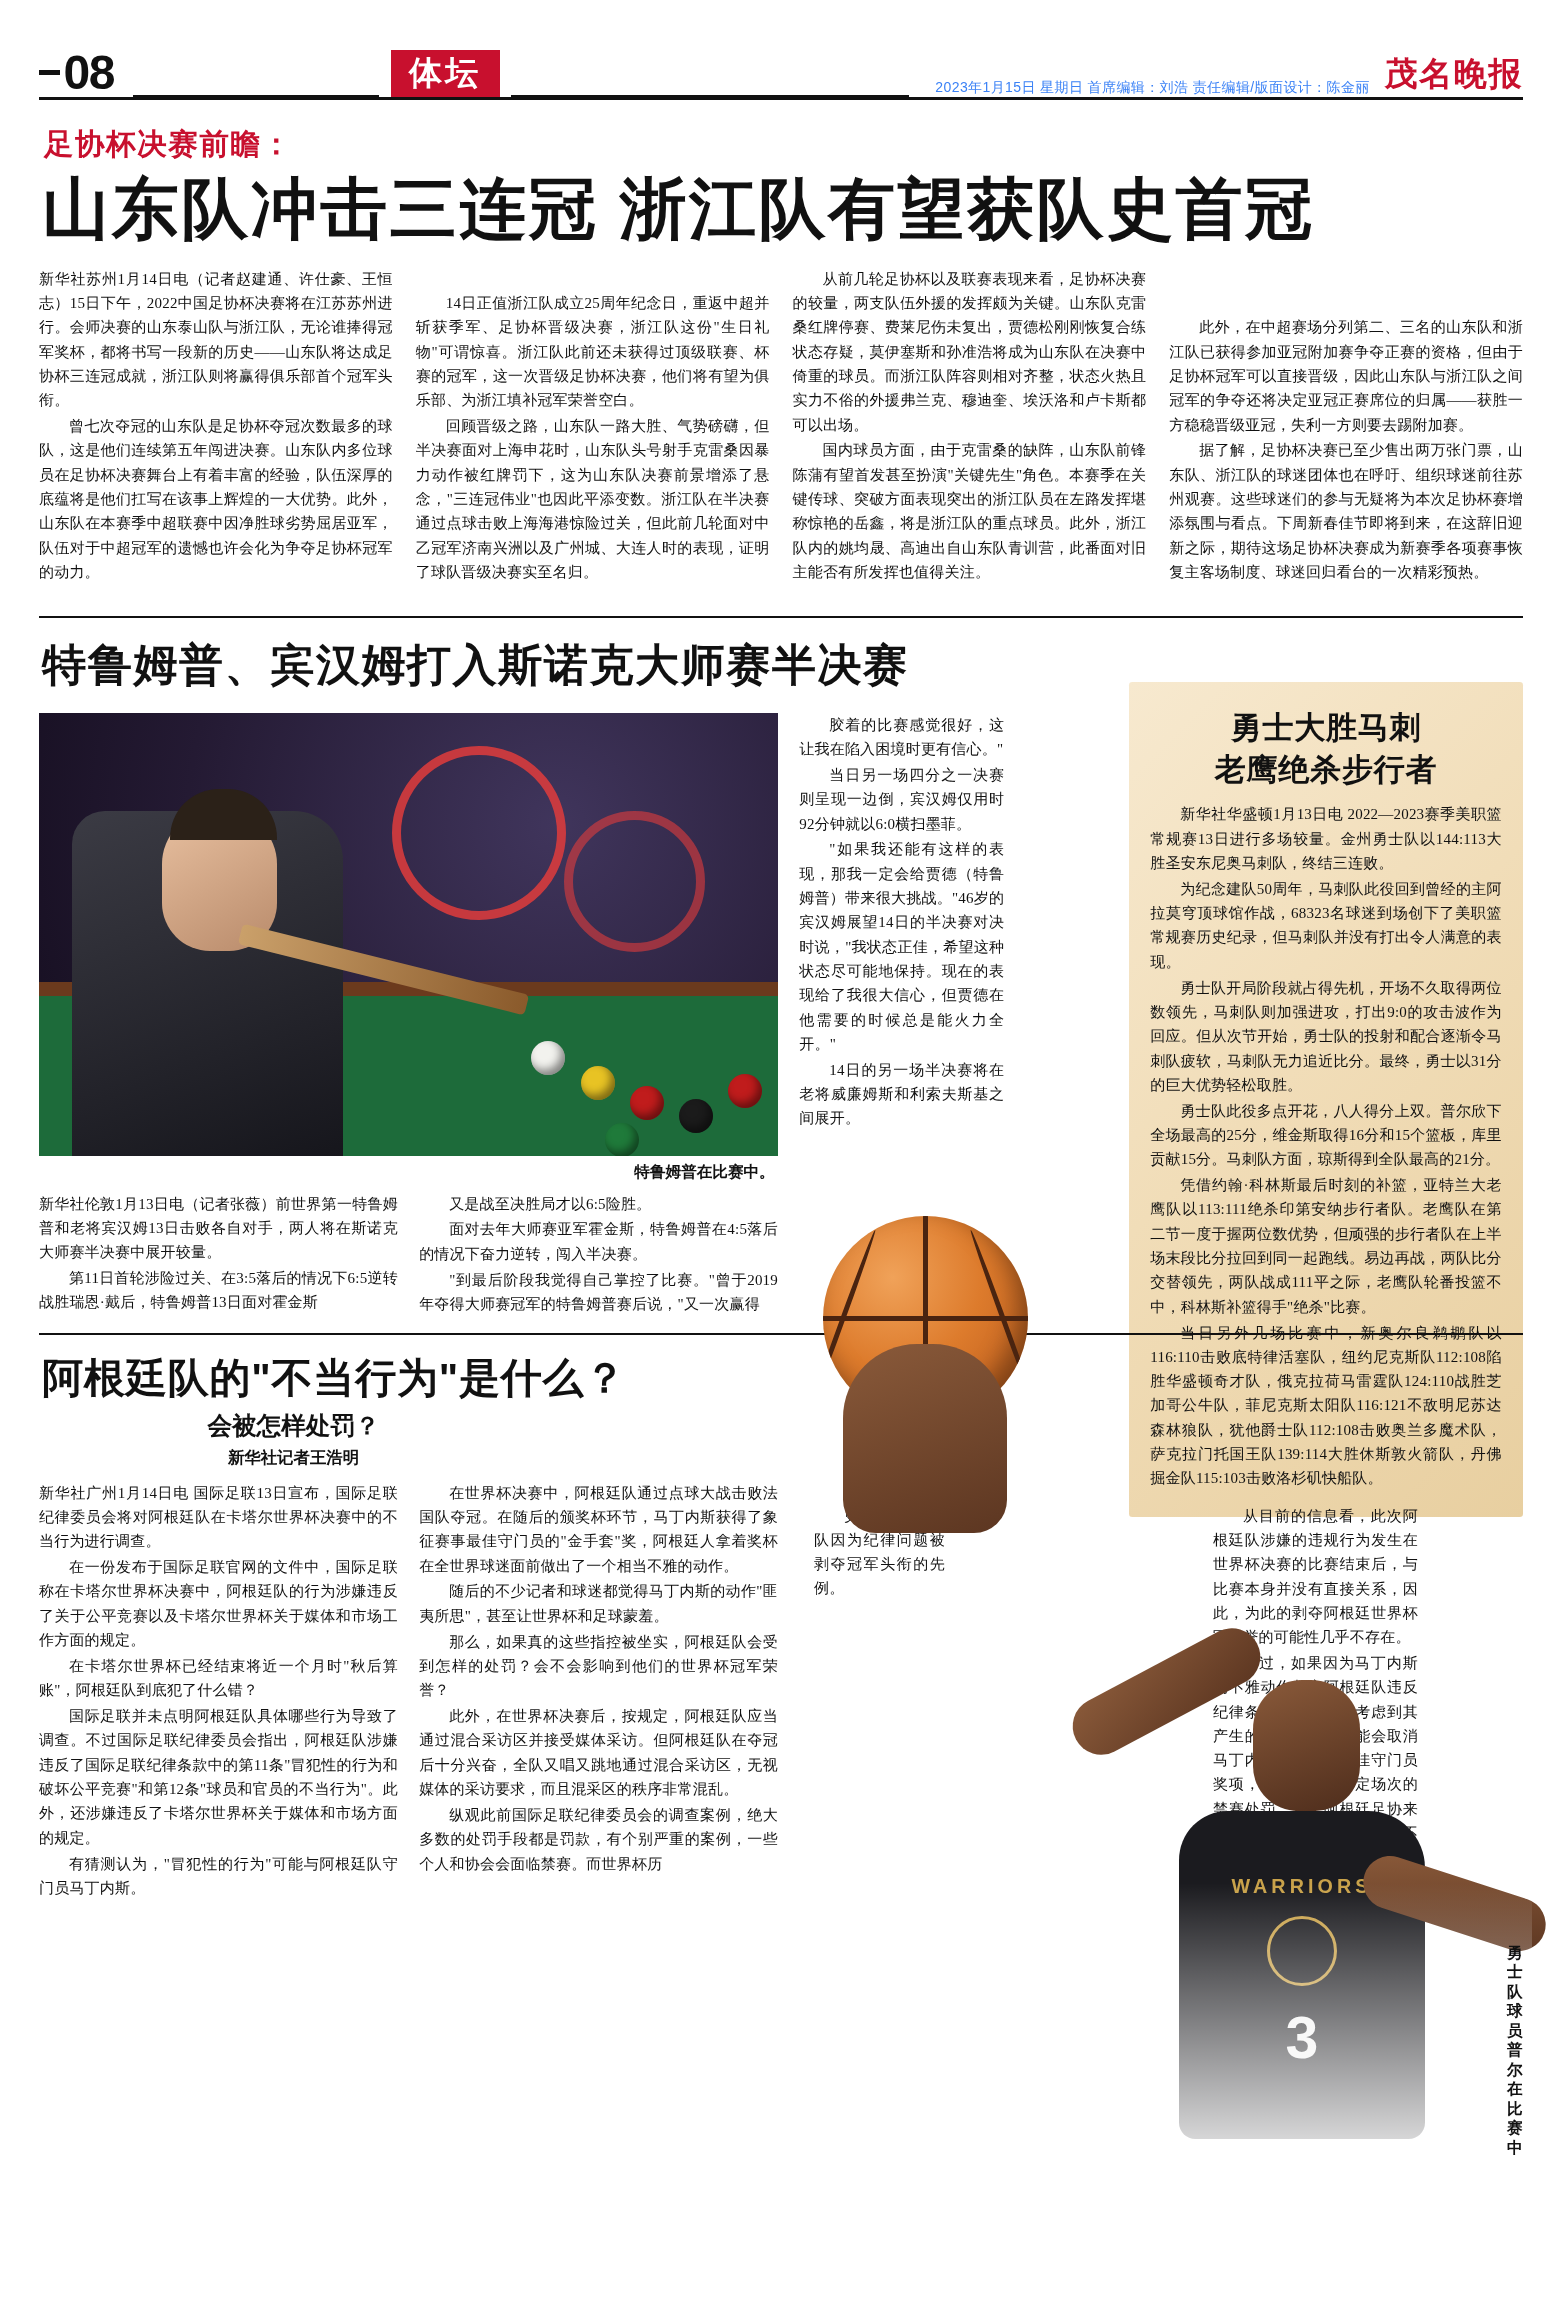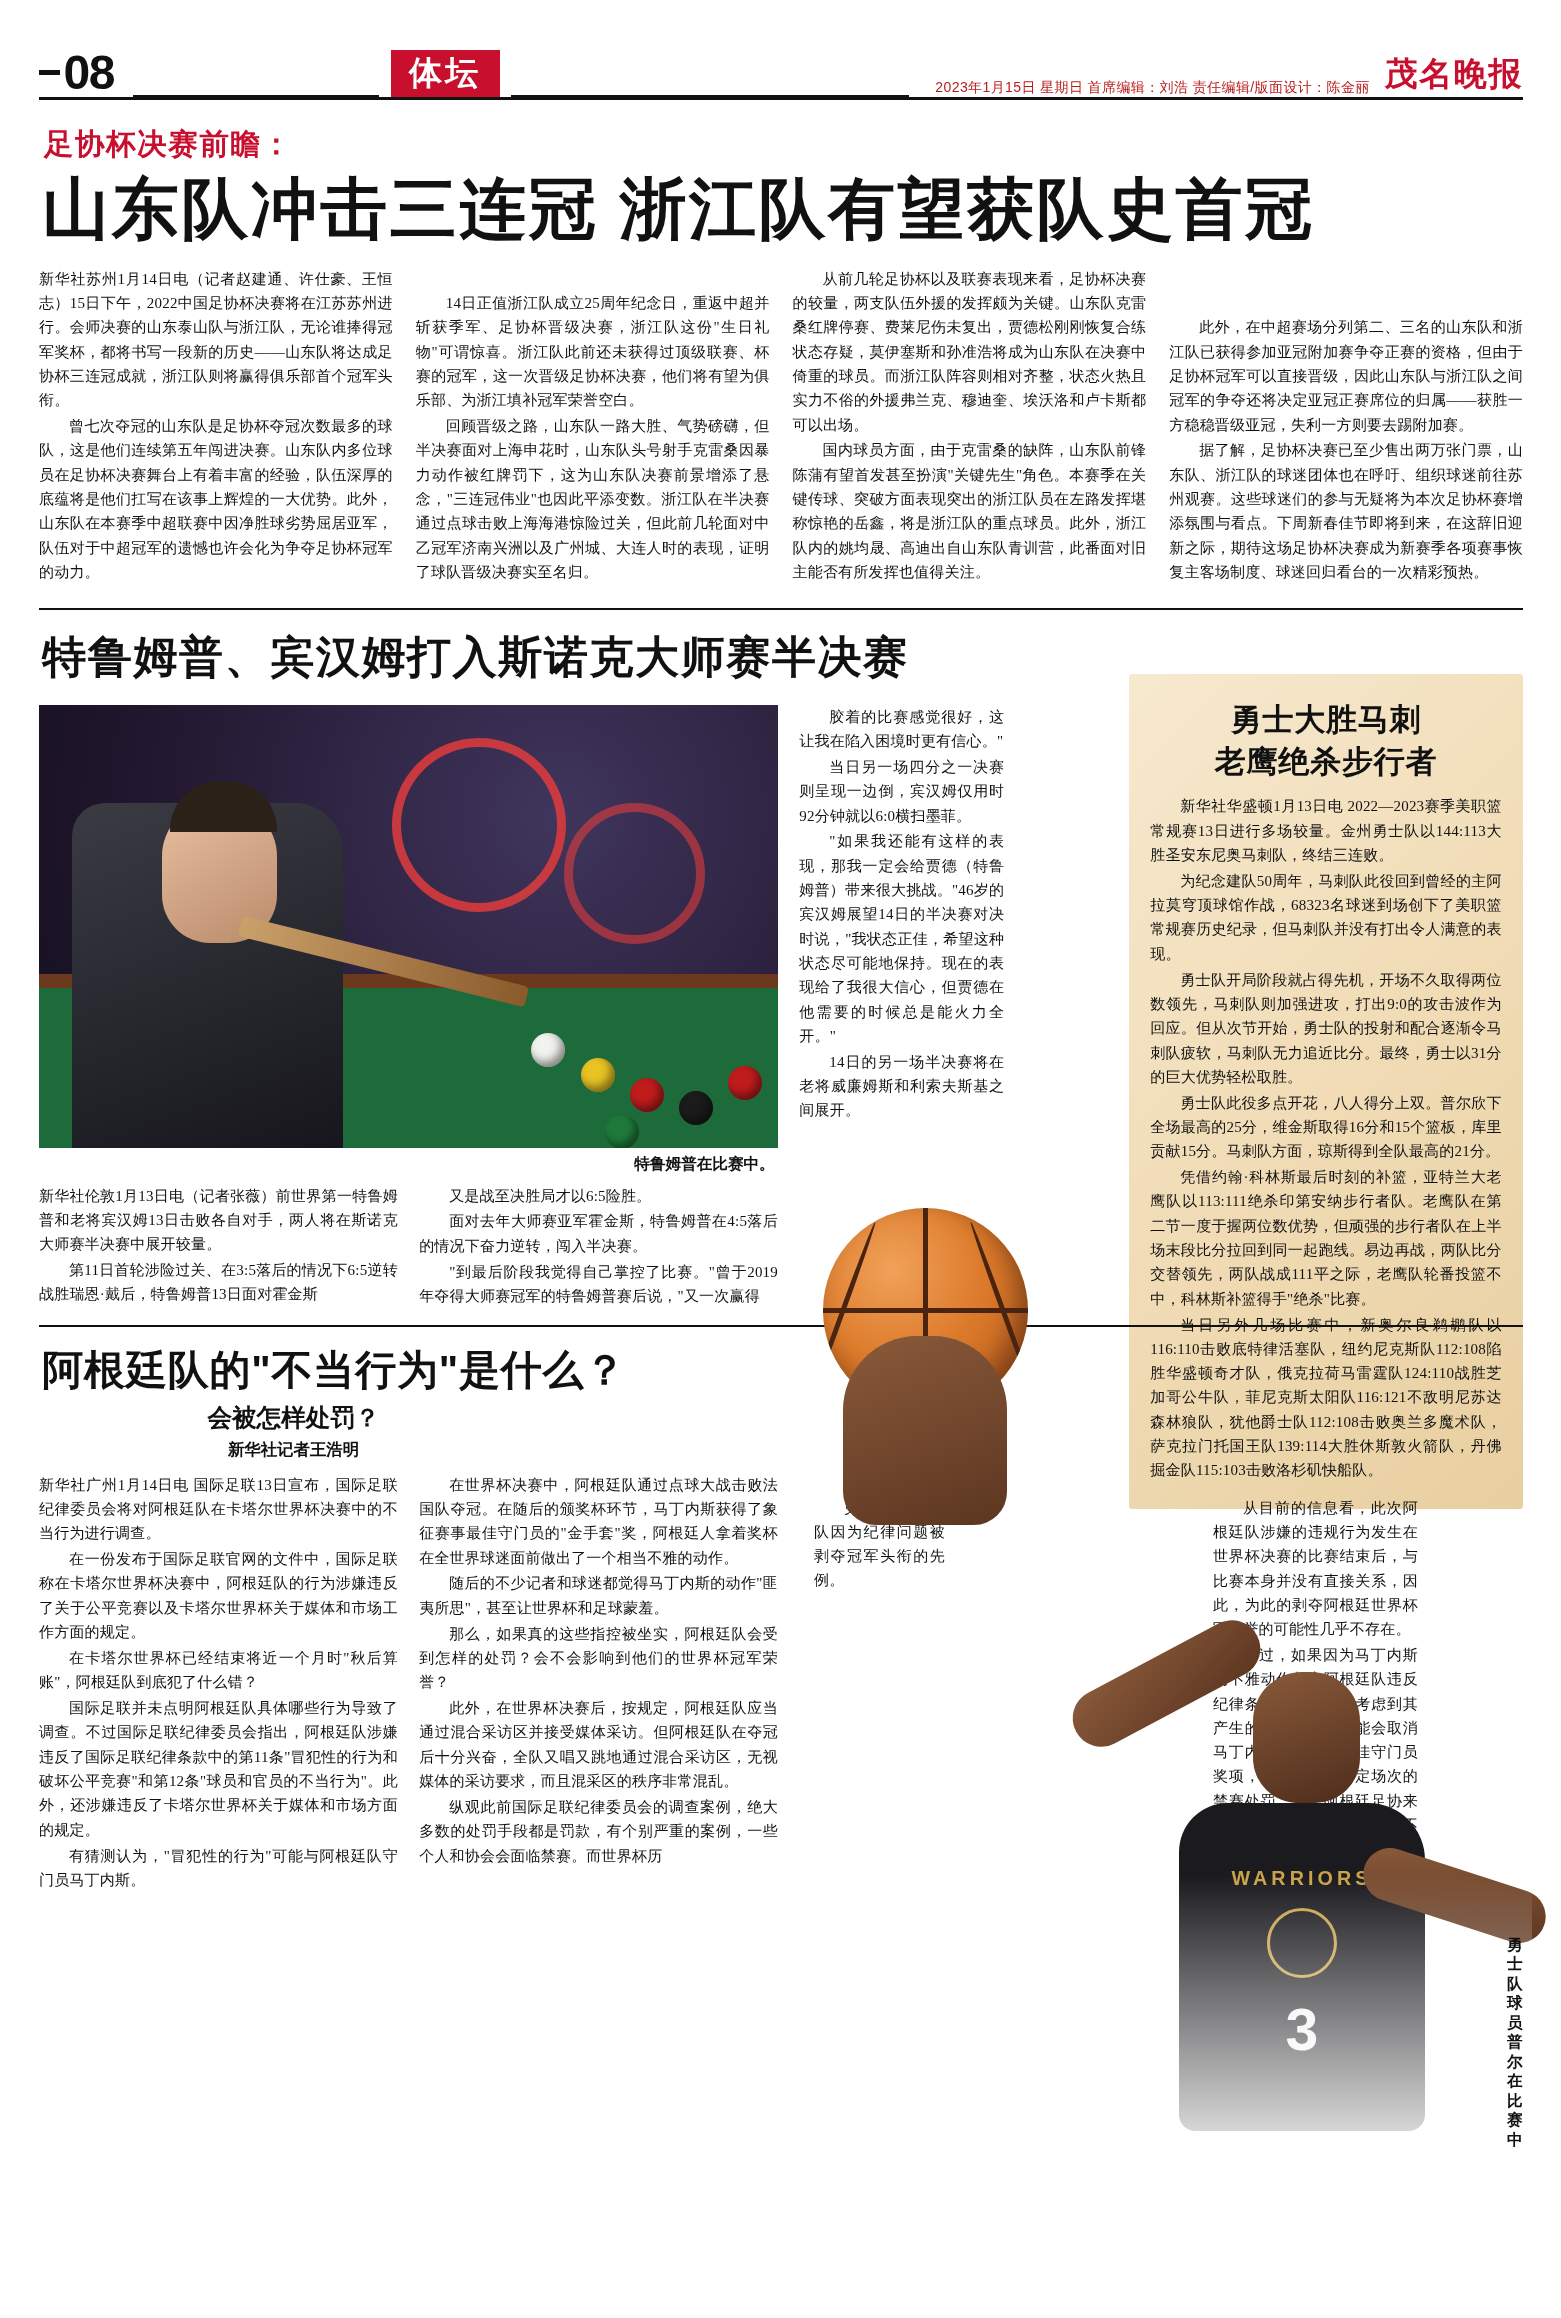--- a/index.html
+++ b/index.html
@@ -69,39 +69,39 @@
   }
   .mast-rule2 {
     flex: 1 1 auto;
     height: 2.5px;
     background: #111;
     margin: 0 11.5px;
   }
   .mast-meta {
     font-family: "Liberation Sans", sans-serif;
     font-size: 14px;
-    color: #b91c1c;
+    color: #3b82f6;
     white-space: nowrap;
     padding: 0 14.8px;
     letter-spacing: 0.4px;
   }
   .paper-logo {
     font-family: "Liberation Serif", serif;
     font-weight: bold;
     font-size: 33px;
     color: #c8102e;
     letter-spacing: 1.6px;
     white-space: nowrap;
   }
 
   
   .lead-section {
     padding-top: 24.6px;
     border-bottom: 2.5px solid #111;
-    padding-bottom: 22px;
+    padding-bottom: 30px;
   }
   .kicker {
     font-family: "Liberation Sans", sans-serif;
     font-size: 29.5px;
     font-weight: bold;
     color: #c8102e;
     letter-spacing: 1.6px;
     margin-left: 4.9px;
   }
   .headline-main {

